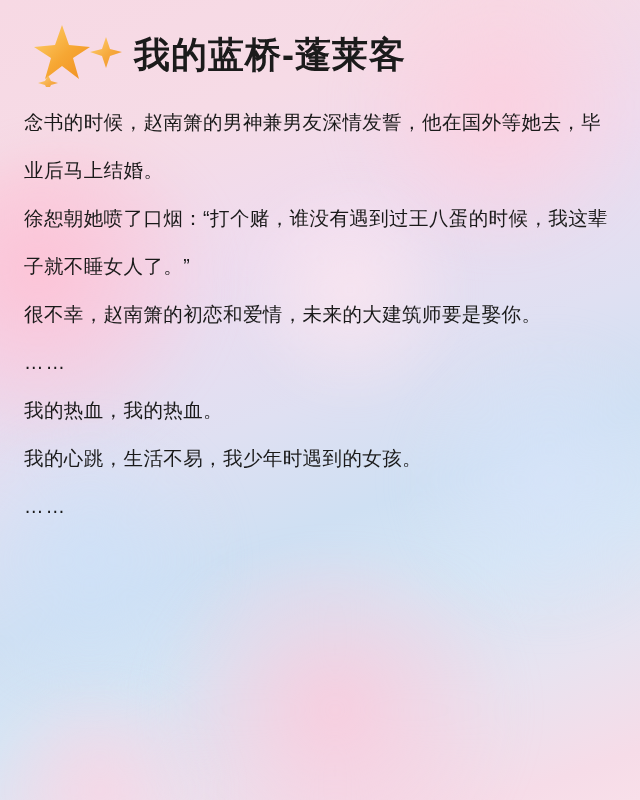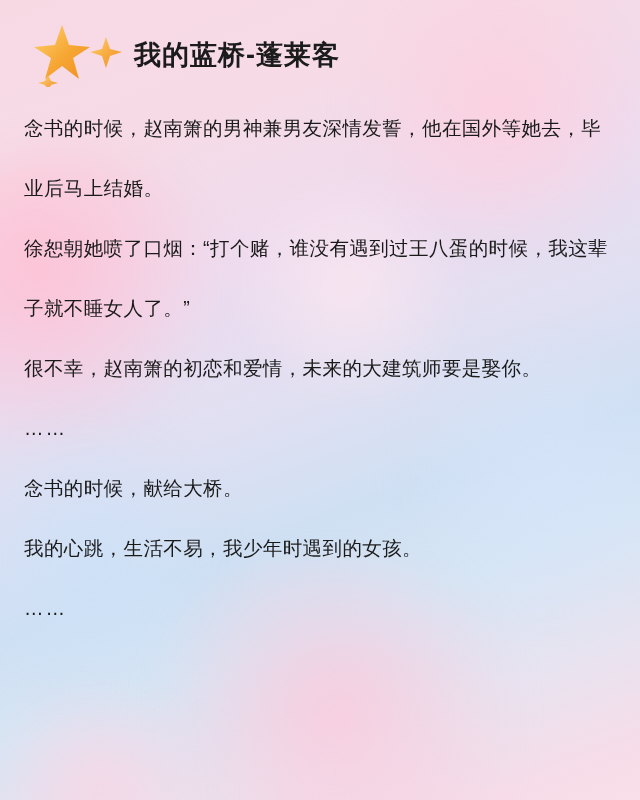--- a/index.html
+++ b/index.html
@@ -47,30 +47,30 @@
     height: 74px;
     margin-bottom: 6px;
   }
   .star-deco {
     width: 110px;
     height: 64px;
     flex: 0 0 110px;
     position: relative;
   }
   .title {
-    font-size: 27px;
+    font-size: 36px;
     font-weight: 700;
     color: #1b1b1b;
     letter-spacing: 1px;
     white-space: nowrap;
   }
 
   .para {
     font-size: 19.5px;
-    line-height: 60px;
+    line-height: 48px;
     color: #1a1a1a;
     letter-spacing: 0.4px;
     margin: 0;
     white-space: pre-wrap;
   }
   .para.dots {
     letter-spacing: 2px;
   }
 </style>
 </head>
@@ -102,18 +102,18 @@
           <path d="M24 52 L27 58 L34 60 L27 62 L24 68 L21 62 L14 60 L21 58 Z" fill="url(#gstar)" opacity="0.85"></path>
         </svg>
       </div>
       <div class="title">我的蓝桥-蓬莱客</div>
     </div>
 
     <p class="para">念书的时候，赵南箫的男神兼男友深情发誓，他在国外等她去，毕业后马上结婚。</p>
     <p class="para">徐恕朝她喷了口烟：“打个赌，谁没有遇到过王八蛋的时候，我这辈子就不睡女人了。”</p>
     <p class="para">很不幸，赵南箫的初恋和爱情，未来的大建筑师要是娶你。</p>
     <p class="para dots">……</p>
-    <p class="para">念书的时候，献给大桥。</p>
+    <p class="para">我的热血，我的热血。</p>
     <p class="para">我的心跳，生活不易，我少年时遇到的女孩。</p>
     <p class="para dots">……</p>
 
   </div>
 </div>
 
 </body></html>

